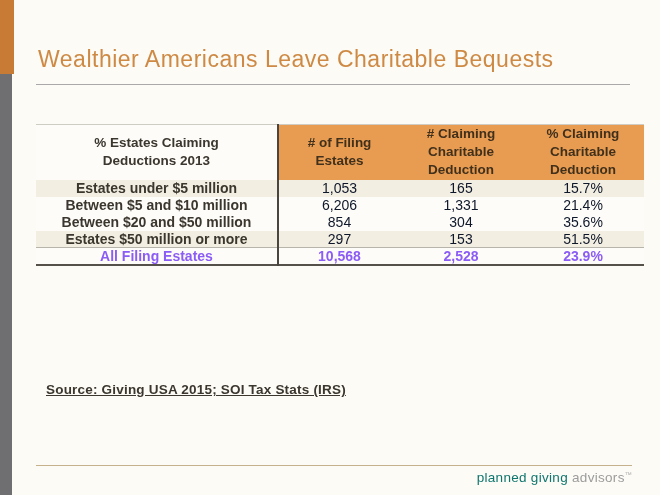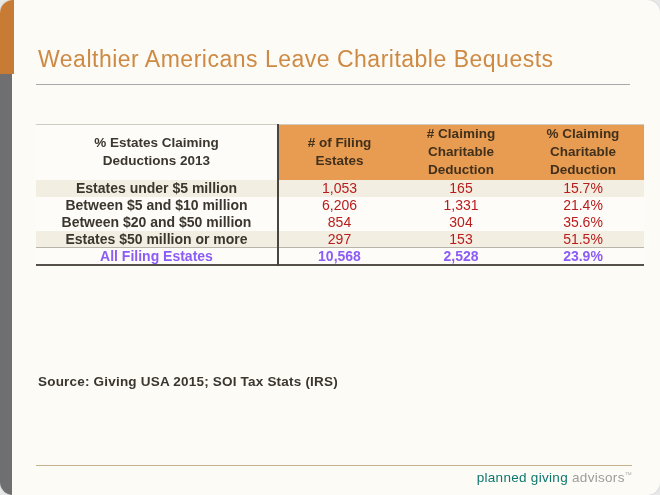--- a/index.html
+++ b/index.html
@@ -1,20 +1,19 @@
 <!DOCTYPE html>
 <html><head>
 <meta charset="utf-8">
 <style>
   html,body{margin:0;padding:0;background:#e8e8e8;}
   .slide{
     position:relative;width:660px;height:495px;background:#FCFBF6;
     font-family:"Liberation Sans",sans-serif;overflow:hidden;
     box-shadow:0 0 0 1px #ddd;
-    border-radius:13px;
   }
   .bar-orange{position:absolute;left:0;top:0;width:14px;height:74px;background:#C87B34;}
   .bar-gray{position:absolute;left:0;top:74px;width:12px;height:421px;background:#6F6F71;}
   .title{
     position:absolute;left:38px;top:46px;width:592px;margin:0;
     font-size:23px;font-weight:400;color:#CE8A44;letter-spacing:.5px;white-space:nowrap;
   }
   .title-rule{position:absolute;left:36px;top:84px;width:594px;height:1px;background:#A9A9A9;}
 
   table.estates{
@@ -28,28 +27,28 @@
   th.c1{
     background:#FDFCF8;color:#3B362E;font-size:13.5px;font-weight:bold;
     height:48px;line-height:1.35;padding:0 20px;
     border-right:2px solid #4A463F;
   }
   th.orange{
     background:#E89C51;color:#41301C;font-size:13.5px;font-weight:bold;
     line-height:1.35;padding:0 12px;
   }
   tbody tr{height:17px;}
-  tbody td{font-size:14px;color:#b91c1c;background:#FDFCF8;}
+  tbody td{font-size:14px;color:#0f172a;background:#FDFCF8;}
   tbody td.label{font-weight:bold;color:#3B362E;border-right:2px solid #4A463F;}
   tbody tr.odd td{background:#F2EEE1;}
   tbody tr.total td{font-weight:bold;color:#8b5cf6;border-top:1px solid #B7B4AC;}
 
   .source{
-    position:absolute;left:38px;top:374px;margin:0;
-    font-size:13.5px;font-weight:bold;color:#3B362E;letter-spacing:.2px;
+    position:absolute;left:38px;top:374px;margin:8px;
+    font-size:13.5px;font-weight:bold;color:#3B362E;letter-spacing:.2px;text-decoration:underline;
   }
   .footer-rule{position:absolute;left:36px;top:465px;width:596px;height:1px;background:#C5B28C;}
   .footer-brand{
     position:absolute;right:28px;top:470px;font-size:13.5px;letter-spacing:.3px;white-space:nowrap;
   }
   .brand-tan{color:#0f766e;}
   .brand-gray{color:#9C9C9C;}
   .brand-tm{color:#B0B0B0;font-size:7px;vertical-align:super;}
 </style>
 </head>

